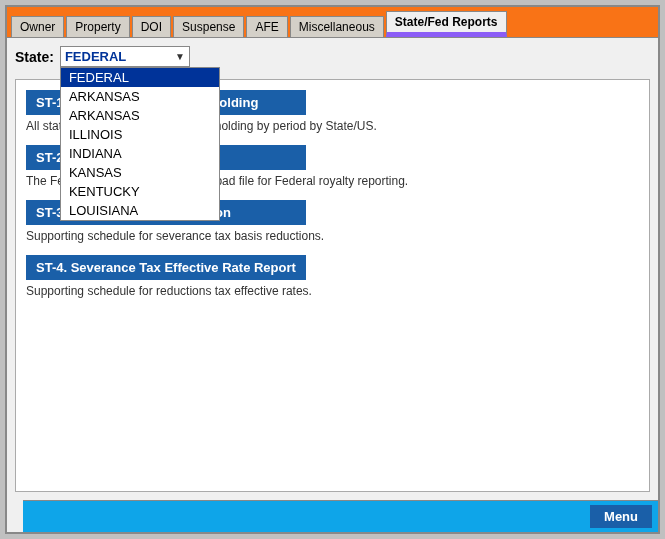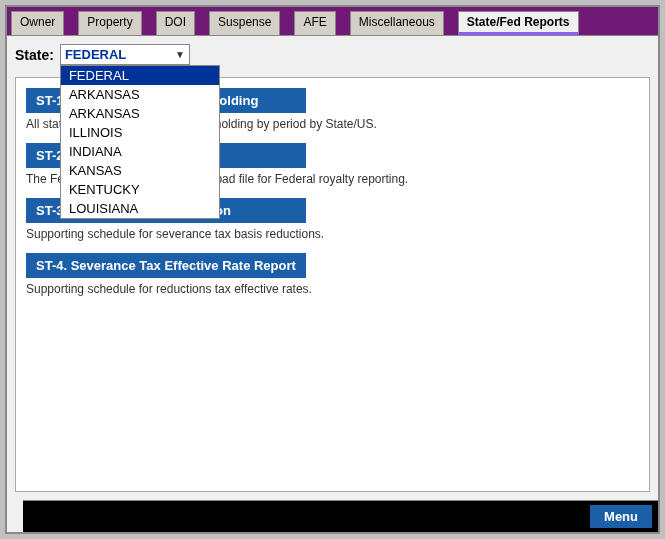--- a/index.html
+++ b/index.html
@@ -1,35 +1,35 @@
 <!DOCTYPE html>
 <html><head>
   <meta charset="utf-8">
   <style>
     * { box-sizing: border-box; margin: 0; padding: 0; font-family: Arial, sans-serif; font-size: 13px; }
     body { background: #c0c0c0; display: flex; justify-content: center; align-items: center; width: 665px; height: 539px; overflow: hidden; }
     .window { width: 655px; height: 529px; background: #f0f0f0; border: 2px solid #888; display: flex; flex-direction: column; }
     .title-bar { background: #d4d0c8; text-align: center; padding: 4px 0; font-weight: bold; font-size: 13px; border-bottom: 1px solid #888; }
-    .tabs { display: flex; flex-direction: row; background: #701a75; border-bottom: 1px solid #888; padding: 4px 4px 0 4px; gap: 14px; }
+    .tabs { display: flex; flex-direction: row; background: #f97316; border-bottom: 1px solid #888; padding: 4px 4px 0 4px; gap: 2px; align-items: flex-end; }
     .tab { padding: 3px 8px; border: 1px solid #888; border-bottom: none; background: #d4d0c8; cursor: pointer; font-size: 12px; }
-    .tab.active { background: #f0f0f0; font-weight: bold; border-bottom: 3px solid #8b5cf6; }
+    .tab.active { background: #f0f0f0; font-weight: bold; border-bottom: 5px solid #8b5cf6; }
     .content { flex: 1; padding: 8px; display: flex; flex-direction: column; gap: 0; overflow: hidden; position: relative; }
     .state-row { display: flex; align-items: center; gap: 6px; margin-bottom: 12px; position: relative; z-index: 10; }
     .state-label { font-size: 14px; font-weight: bold; }
     .state-select-wrapper { position: relative; display: inline-block; }
     .state-select-box { width: 130px; background: white; border: 1px solid #888; padding: 2px 4px; display: flex; align-items: center; justify-content: space-between; cursor: pointer; font-size: 13px; color: #003399; font-weight: bold; }
     .state-select-box .arrow { font-size: 10px; color: #333; }
     .dropdown { position: absolute; top: 100%; left: 0; width: 160px; background: white; border: 1px solid #888; z-index: 100; }
     .dropdown-item { padding: 2px 8px; cursor: pointer; font-size: 13px; }
     .dropdown-item.selected { background: #003399; color: white; }
     .dropdown-scroll { max-height: 160px; overflow-y: auto; }
     .reports-area { flex: 1; border: 1px solid #aaa; background: white; padding: 10px; overflow-y: auto; }
     .report-btn { background: #1a5fa8; color: white; border: none; padding: 5px 10px; width: 280px; text-align: left; font-size: 13px; font-weight: bold; cursor: pointer; margin-bottom: 4px; display: block; }
     .report-desc { font-size: 12px; color: #333; margin-bottom: 12px; }
-    .bottom-bar { display: flex; justify-content: flex-end; padding: 4px 6px; background: #000000; border-top: 1px solid #888; margin-left: 16px; }
+    .bottom-bar { display: flex; justify-content: flex-end; padding: 4px 6px; background: #0ea5e9; border-top: 1px solid #888; margin-left: 16px; }
     .menu-btn { background: #1a5fa8; color: white; border: none; padding: 4px 14px; font-size: 13px; cursor: pointer; font-weight: bold; }
   </style>
 </head>
 <body>
 
 <div class="window">
   <div class="tabs" id="tab-bar">
       <div class="tab">Owner</div>
       <div class="tab">Property</div>
       <div class="tab">DOI</div>

